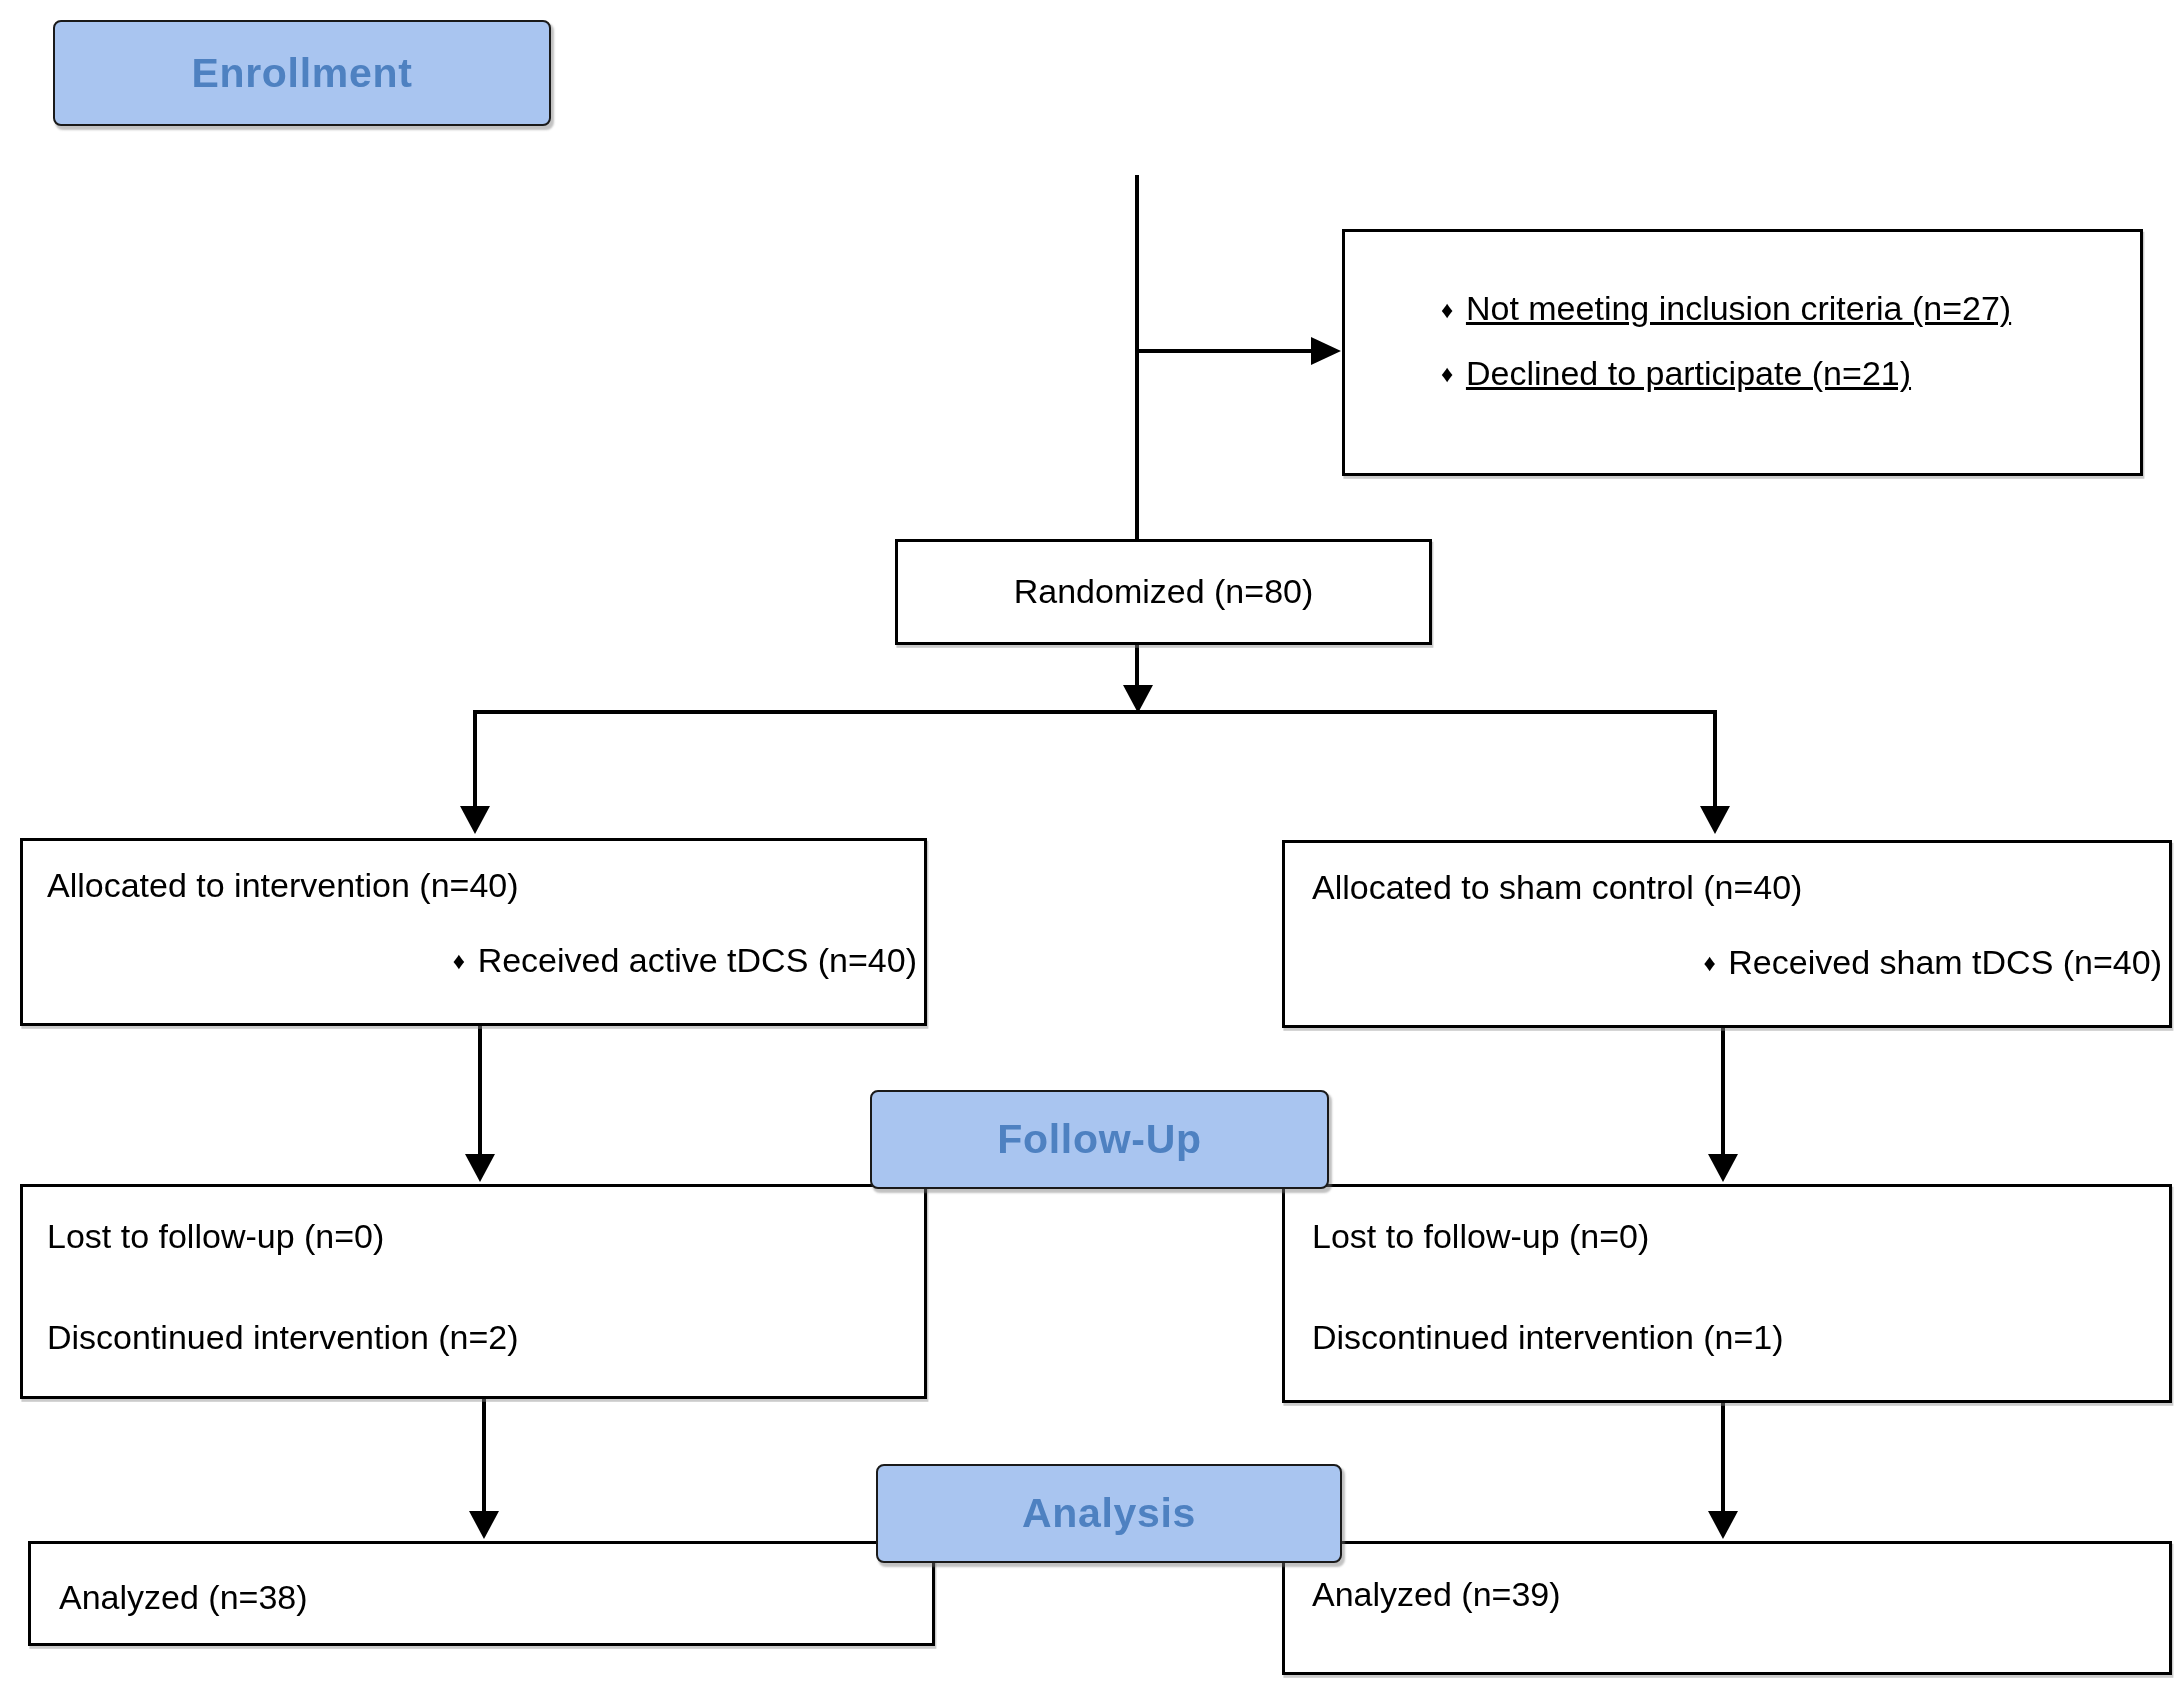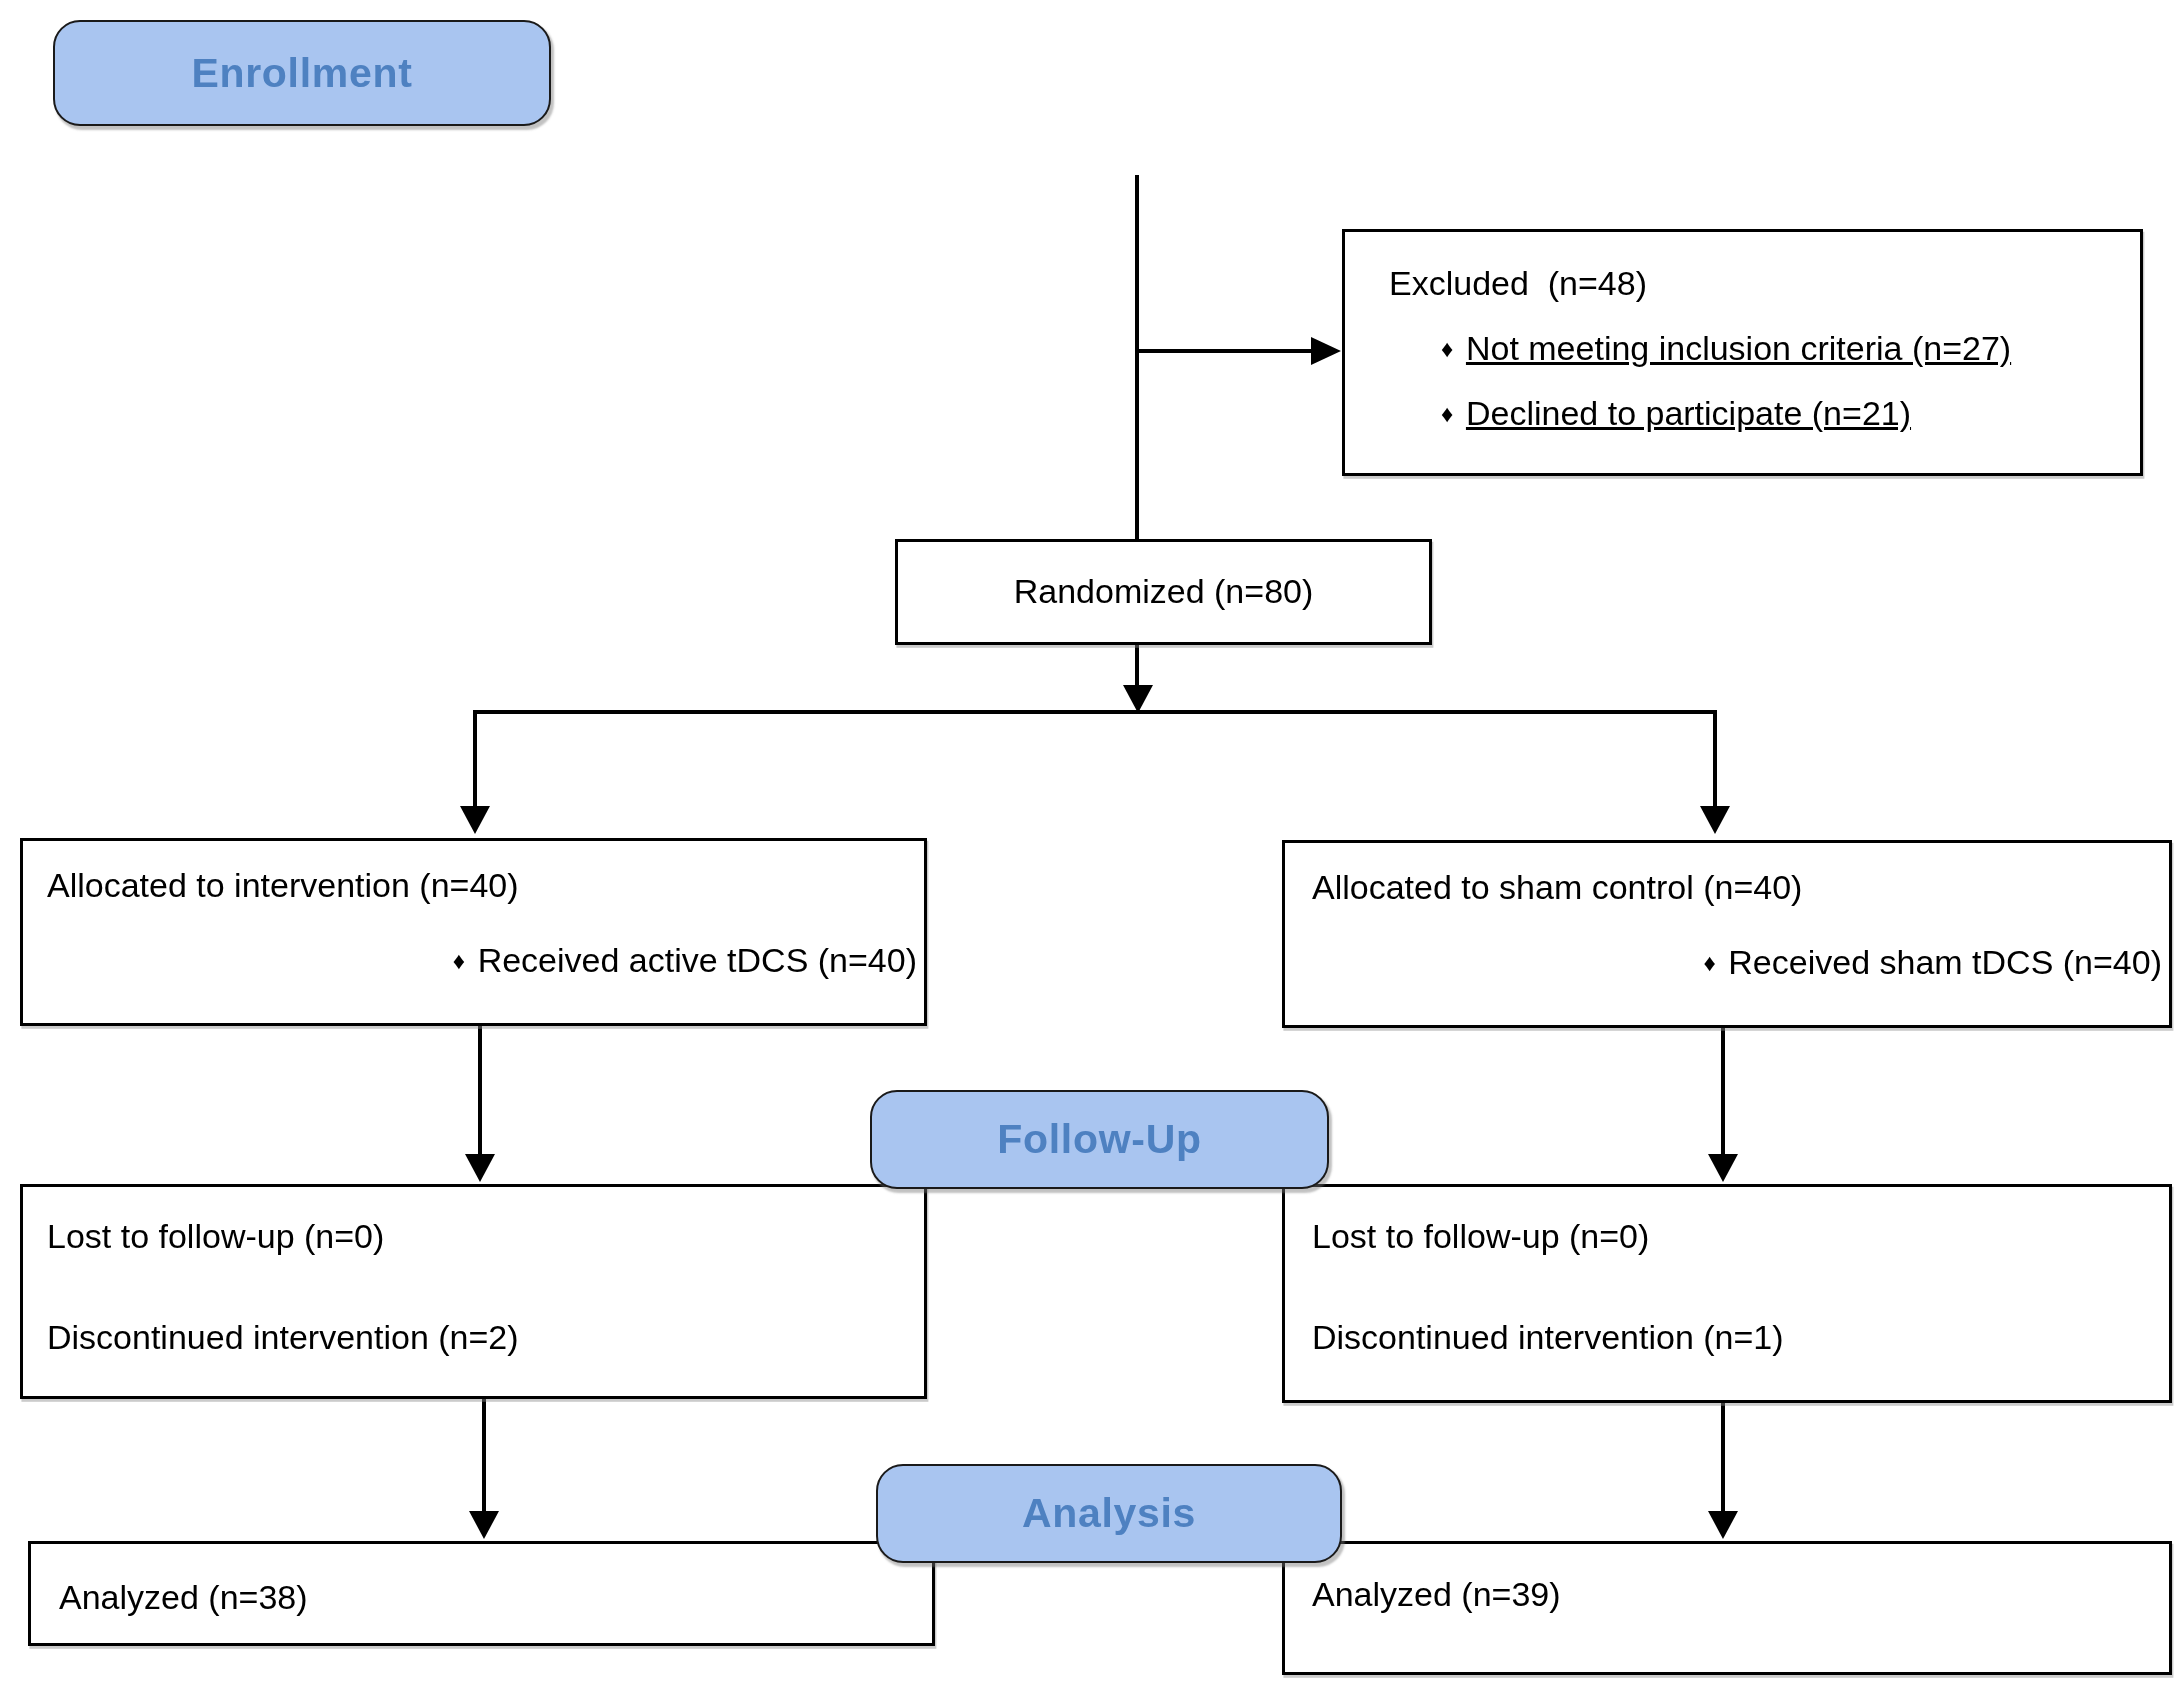--- a/index.html
+++ b/index.html
@@ -9,21 +9,21 @@
     background:#ffffff;
     font-family:"Liberation Sans", sans-serif;
     color:#000;
     overflow:hidden;
   }
   
   .banner{
     position:absolute;
     background:#a9c5f0;
     border:2.8px solid #1a1a1a;
-    border-radius:27px;
+    border-radius:8px;
     display:flex;align-items:center;justify-content:center;
     font-weight:bold;
     font-size:41px;
     color:#4e81c1;
     box-shadow:2.8px 3.5px 2.1px rgba(120,120,120,0.45);
     z-index:5;
     letter-spacing:0.7px;
   }
   #banner-enrollment{left:53px;top:20px;width:494px;height:102px;}
   #banner-allocation{left:853px;top:792px;width:459px;height:97px;}
@@ -119,21 +119,20 @@
   </div>
   <div class="banner" id="banner-analysis">
     <span>Analysis</span>
   </div>
   <div class="banner" id="banner-followup">
     <span>Follow-Up</span>
   </div>
 
 
   <div class="wbox" id="box-excluded">
-    <div class="tline">Excluded  (n=48)</div>
     <div class="bullet-line">
       <span class="bullet-glyph">♦</span><span class="tline">Not meeting inclusion criteria (n=27)</span>
     </div>
     <div class="bullet-line">
       <span class="bullet-glyph">♦</span><span class="tline">Declined to participate (n=21)</span>
     </div>
   </div>
 
   <div class="wbox" id="box-randomized">
     <div class="centered tline">Randomized (n=80)</div>

